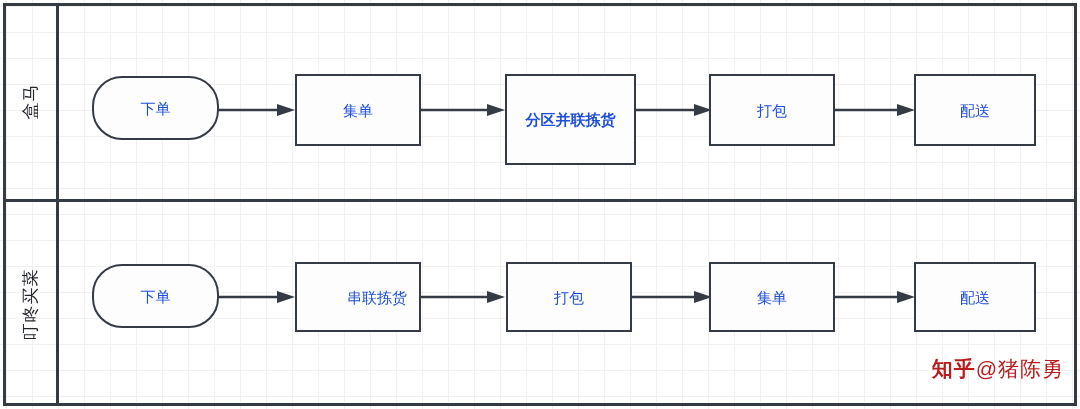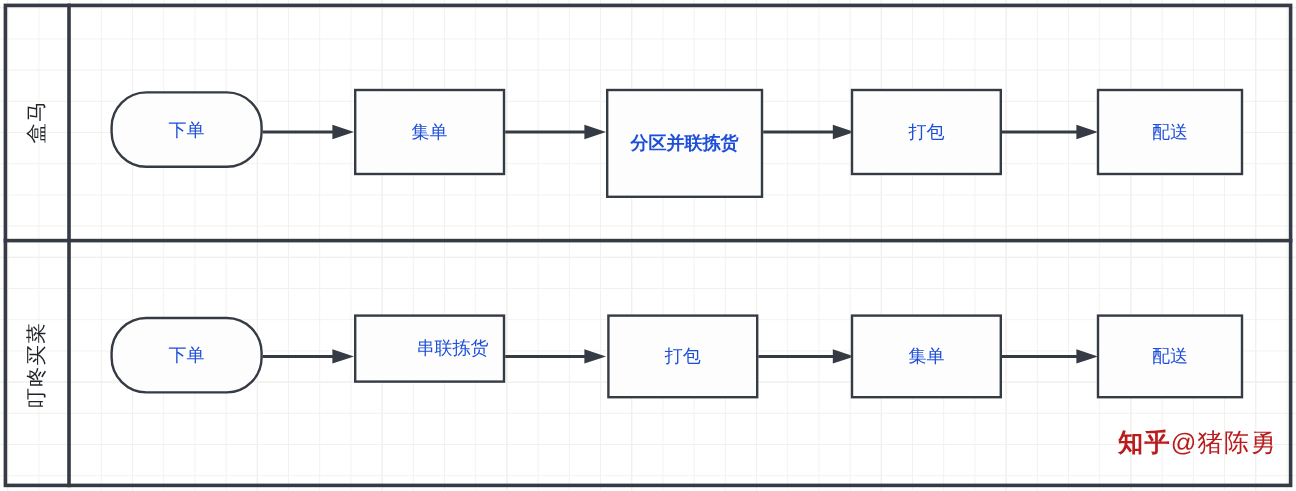--- a/index.html
+++ b/index.html
@@ -183,21 +183,21 @@
 
   <div class="node stadium" style="left:92px;  top:264px; width:127px; height:64px;">下单</div>
 
   <div class="arrow" style="left:219px; top:291px; width:76px;">
     <svg width="76" height="12" viewBox="0 0 76 12">
       <line x1="0" y1="6" x2="62" y2="6" stroke="#353b44" stroke-width="2.5"></line>
       <polygon points="58,0 76,6 58,12" fill="#353b44"></polygon>
     </svg>
   </div>
 
-  <div class="node" style="left:295px; top:262px; width:126px; height:57px;padding-left:44px;">串联拣货</div>
+  <div class="node" style="left:295px; top:262px; width:126px; height:70px;padding-left:44px;">串联拣货</div>
 
   <div class="arrow" style="left:421px; top:291px; width:84px;">
     <svg width="84" height="12" viewBox="0 0 84 12">
       <line x1="0" y1="6" x2="70" y2="6" stroke="#353b44" stroke-width="2.5"></line>
       <polygon points="66,0 84,6 66,12" fill="#353b44"></polygon>
     </svg>
   </div>
 
   <div class="node" style="left:506px; top:262px; width:126px; height:70px;">打包</div>
 

